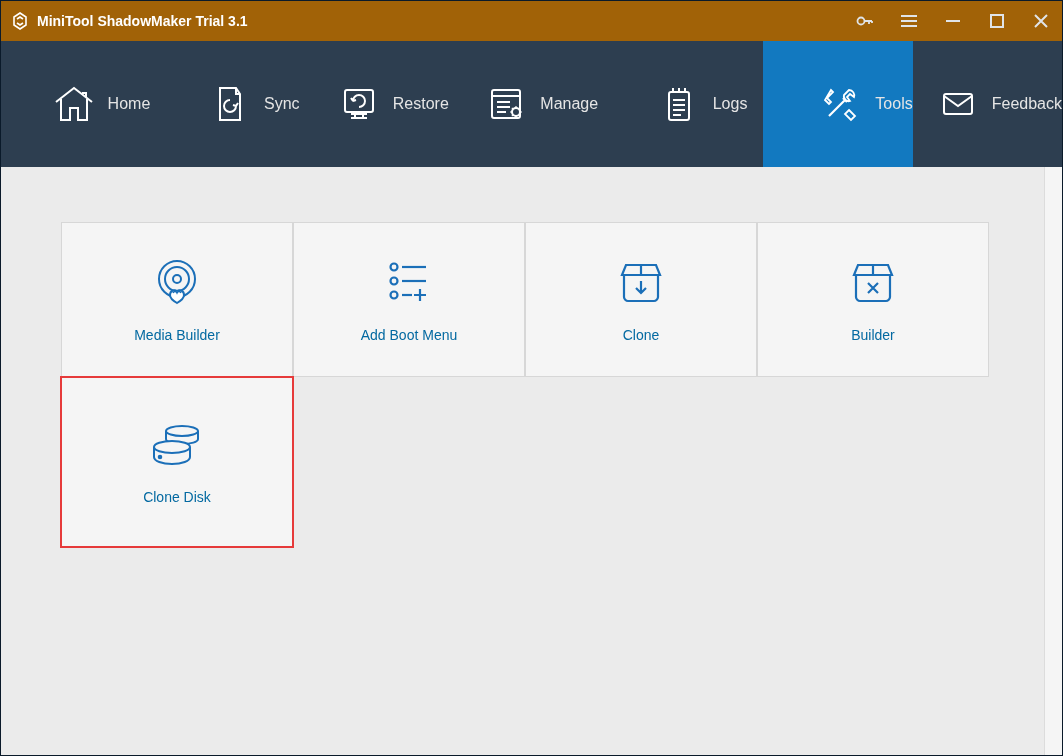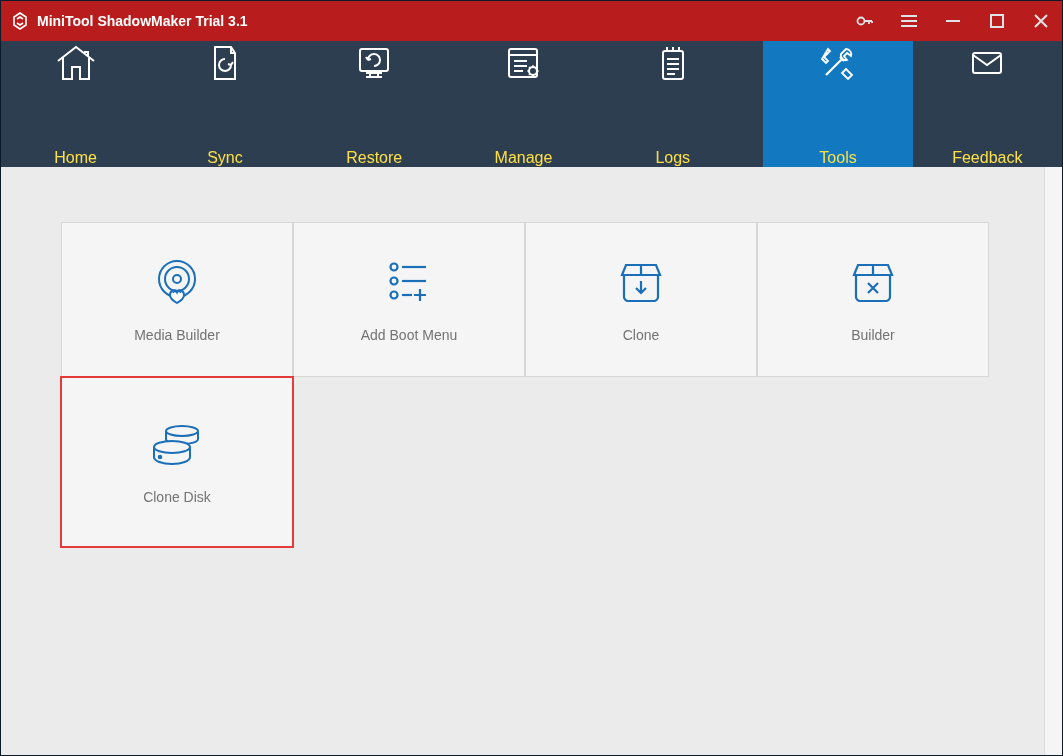--- a/index.html
+++ b/index.html
@@ -17,21 +17,21 @@
     .window {
       width: 1063px;
       height: 756px;
       background: #ebebeb;
       display: flex;
       flex-direction: column;
       border: 1px solid #0a1a2a;
     }
     .titlebar {
       height: 40px;
-      background: #b91c1c;
+      background: #a16207;
       display: flex;
       align-items: center;
       padding: 0 10px;
       color: #fff;
     }
     .titlebar-left {
       display: flex;
       align-items: center;
       gap: 8px;
       flex: 1;
@@ -65,25 +65,24 @@
       height: 126px;
       background: #2d3e50;
       display: flex;
       justify-content: space-around;
       align-items: center;
     }
     .nav-item {
       flex: 1;
       height: 100%;
       display: flex;
-      flex-direction: column;
-      align-items: center;
-      justify-content: space-between;
+      align-items: center;
+      justify-content: flex-end;
       gap: 10px;
-      color: #fde047;
+      color: #e5e5e5;
       cursor: pointer;
     }
     .nav-item.active {
       background: #1279c0;
       margin-left: 16px;
     }
     .nav-icon {
       width: 48px;
       height: 44px;
       display: flex;
@@ -128,21 +127,21 @@
     }
     .tool-icon {
       width: 60px;
       height: 50px;
       display: flex;
       align-items: center;
       justify-content: center;
     }
     .tool-label {
       font-size: 14px;
-      color: #737373;
+      color: #0369a1;
     }
     .tools-grid.row2 {
       margin-top: 0;
       grid-template-columns: repeat(4, 232px);
     }
     .scrollbar {
       position: absolute;
       right: 0;
       top: 0;
       bottom: 0;

